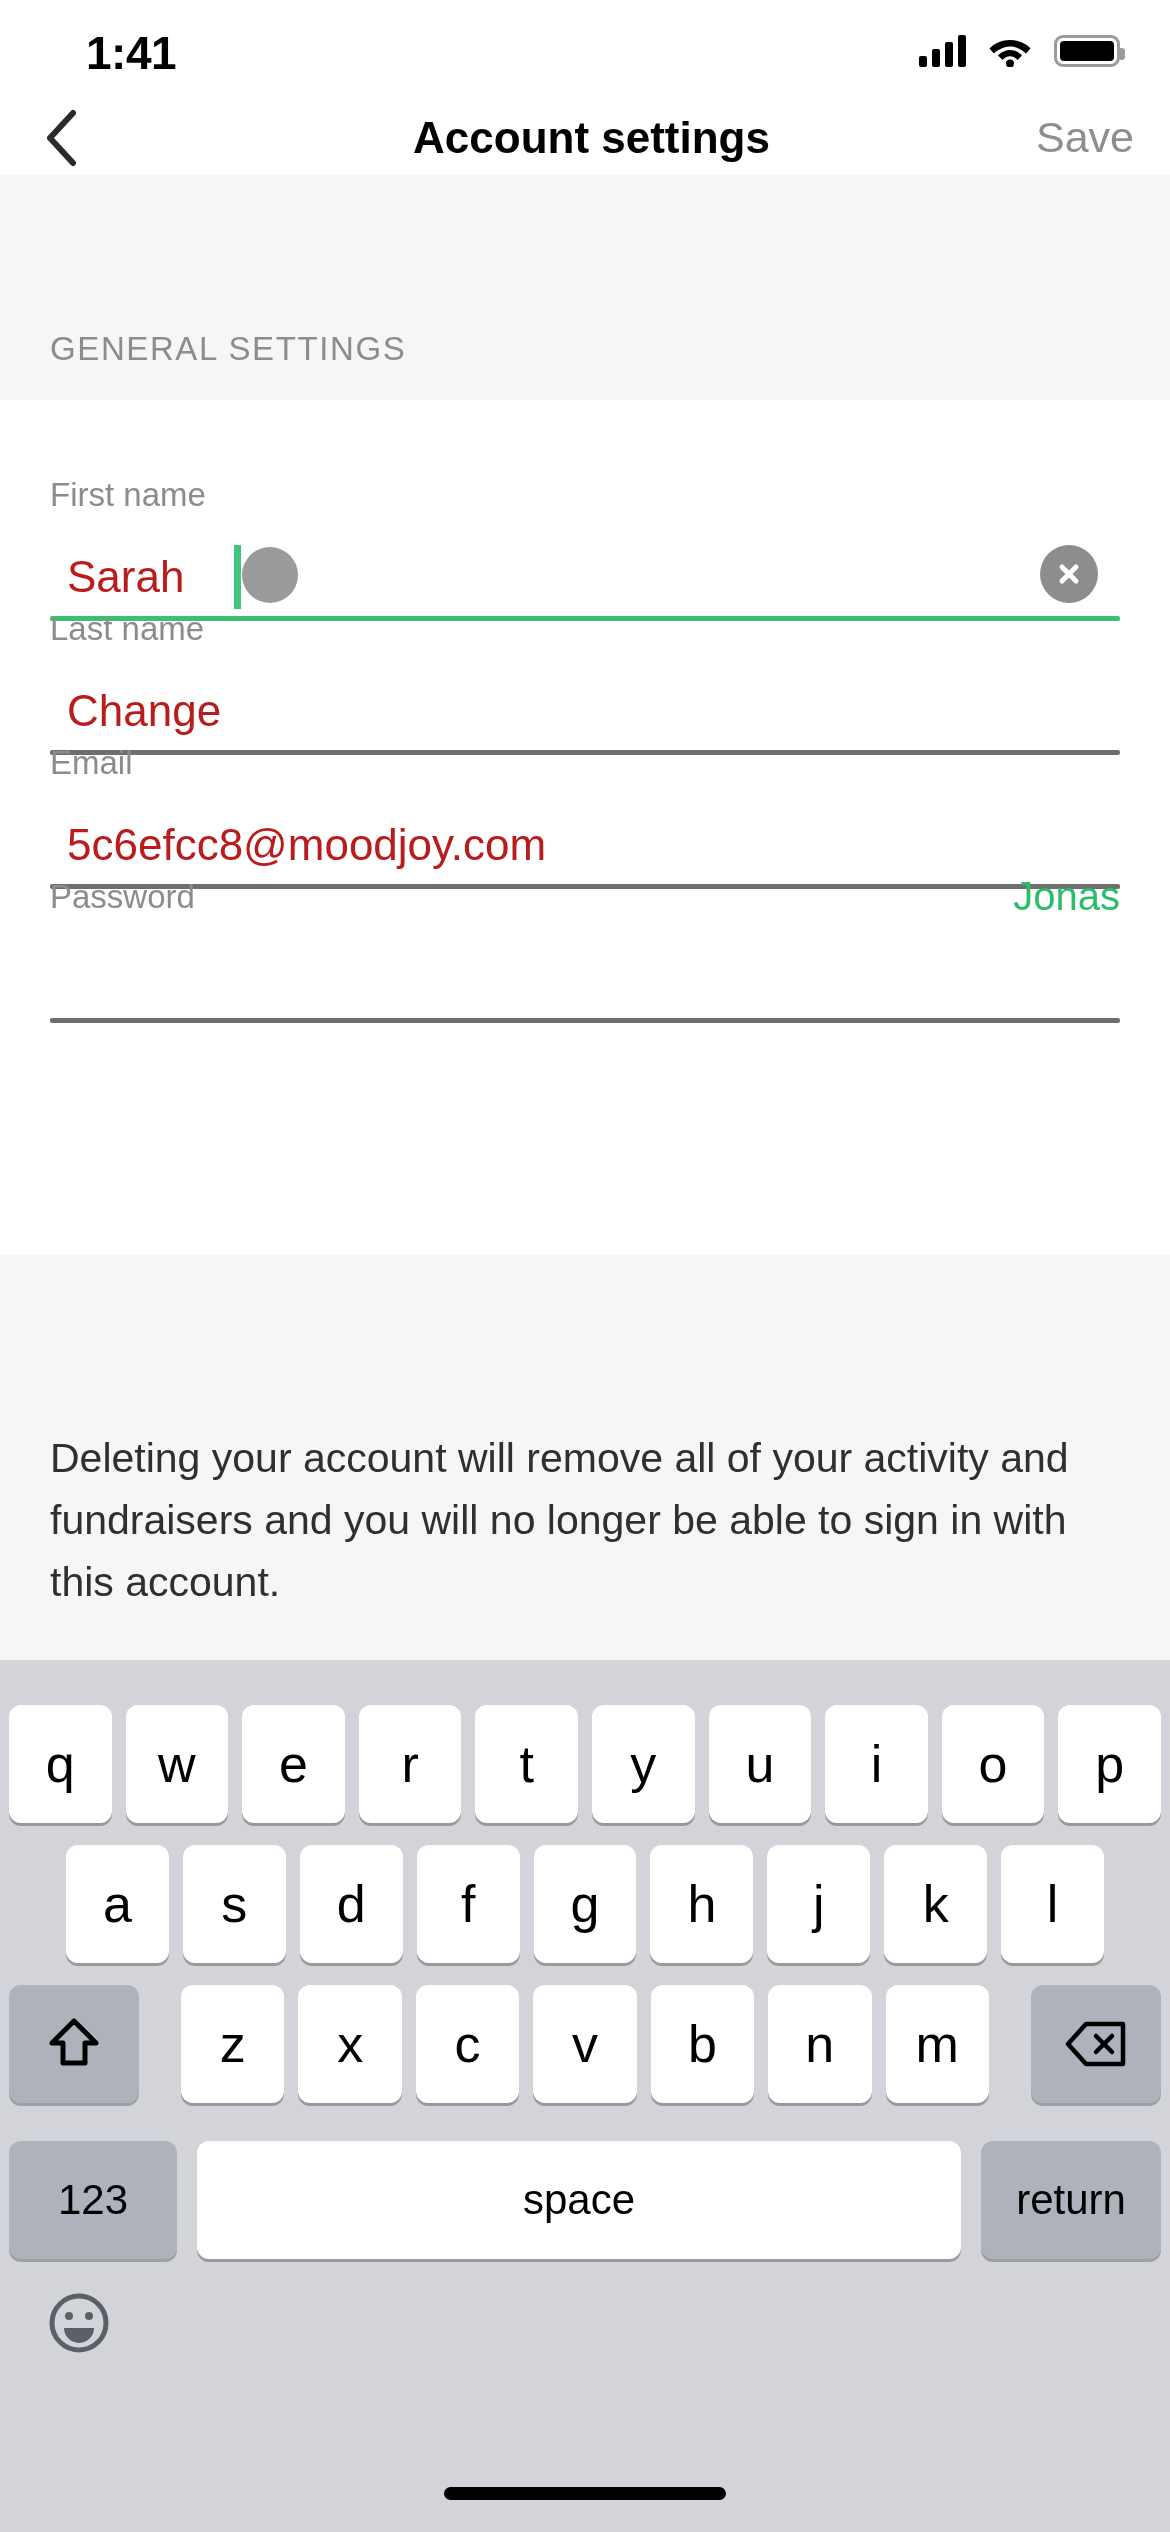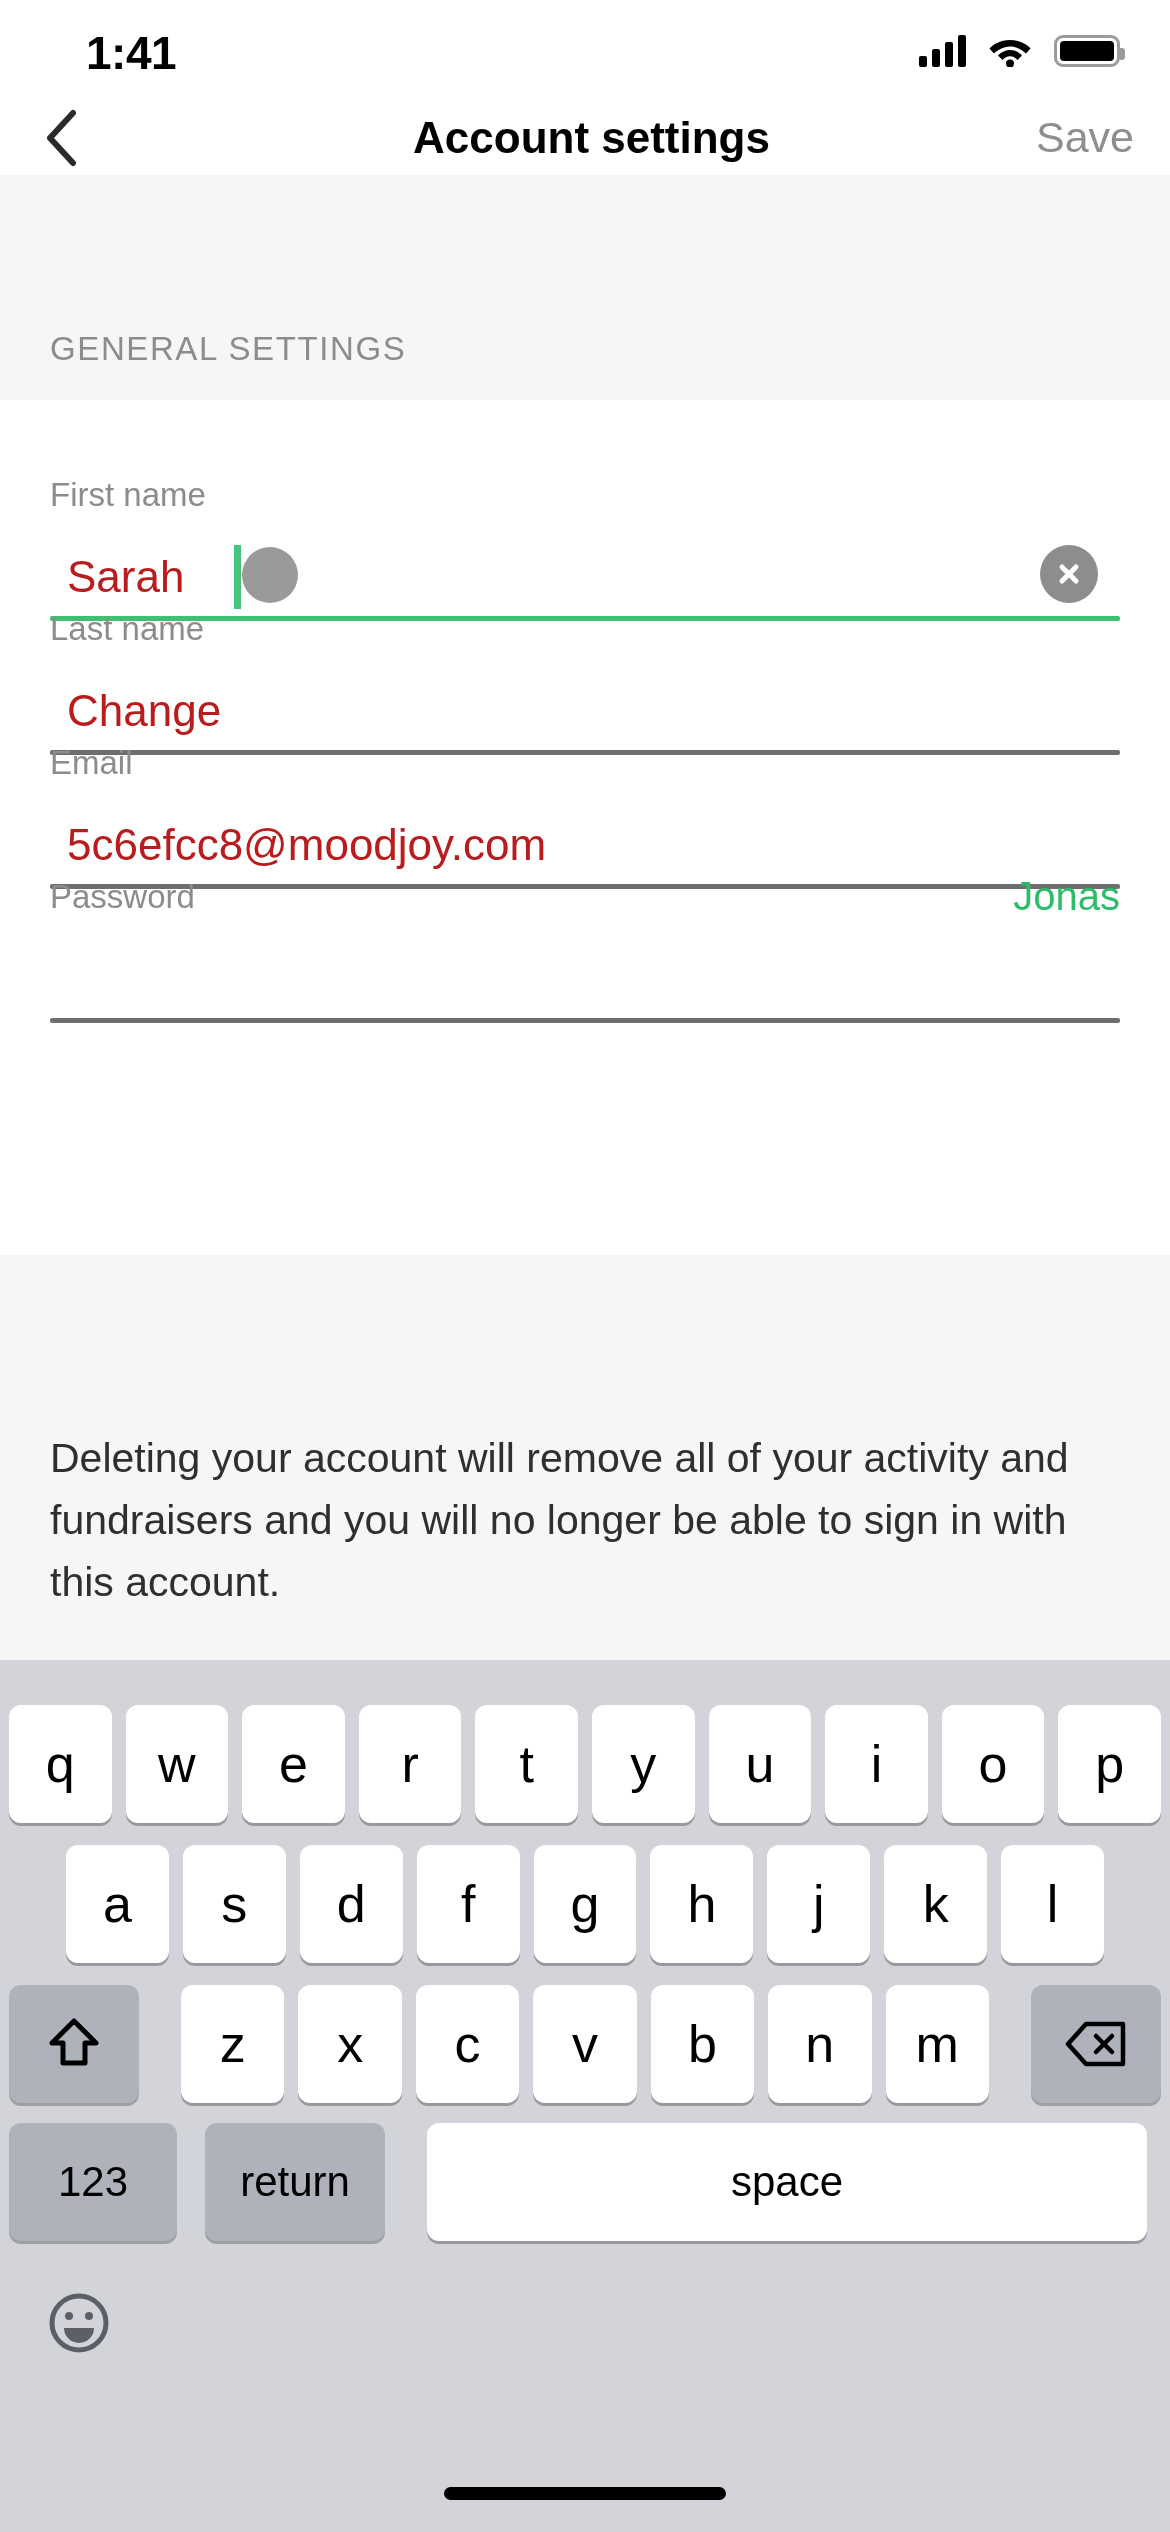--- a/index.html
+++ b/index.html
@@ -123,21 +123,21 @@
 
   
   .keyboard{
     position:absolute; top:1660px; left:0; width:1170px; height:872px;
     background:#d2d4d9;
   }
   .krow{ position:absolute; left:0; width:1170px; display:flex; }
   .krow.r1{ top:45px; padding:0 9px; gap:14px; }
   .krow.r2{ top:185px; padding:0 66px; gap:14px; }
   .krow.r3{ top:325px; padding:0 9px; gap:14px; align-items:center; }
-  .krow.r4{ top:447px; padding:16px 9px; gap:28px; }
+  .krow.r4{ top:465px; padding:16px 9px; gap:6px; }
 
   .key{
     height:118px; background:#ffffff; border-radius:12px;
     box-shadow:0 3px 0 rgba(0,0,0,0.28);
     display:flex; align-items:center; justify-content:center;
     font-size:52px; color:#000;
   }
   .krow.r1 .key{ flex:1; }
   .krow.r2 .key{ flex:1; }
   .krow.r3 .key.letter{ flex:1; }
@@ -289,22 +289,22 @@
       <div class="key fn backspace">
         <svg width="62" height="48" viewBox="0 0 62 48">
           <path d="M21 4 L58 4 L58 44 L21 44 L3 24 Z" fill="none" stroke="#000" stroke-width="4.5" stroke-linejoin="round"></path>
           <path d="M31 16 L47 32 M47 16 L31 32" stroke="#000" stroke-width="4.5" stroke-linecap="round"></path>
         </svg>
       </div>
     </div>
 
     <div class="krow r4">
       <div class="key fn num">123</div>
+      <div class="key space">space</div>
       <div class="key fn return">return</div>
-      <div class="key space">space</div>
     </div>
 
     <div class="emoji-key">
       <svg width="62" height="62" viewBox="0 0 62 62">
         <circle cx="31" cy="31" r="27" fill="none" stroke="#5b5f66" stroke-width="5"></circle>
         <circle cx="21" cy="24" r="4" fill="#5b5f66"></circle>
         <circle cx="41" cy="24" r="4" fill="#5b5f66"></circle>
         <path d="M16 36 L46 36 A15 15 0 0 1 16 36 Z" fill="#5b5f66"></path>
       </svg>
     </div>

